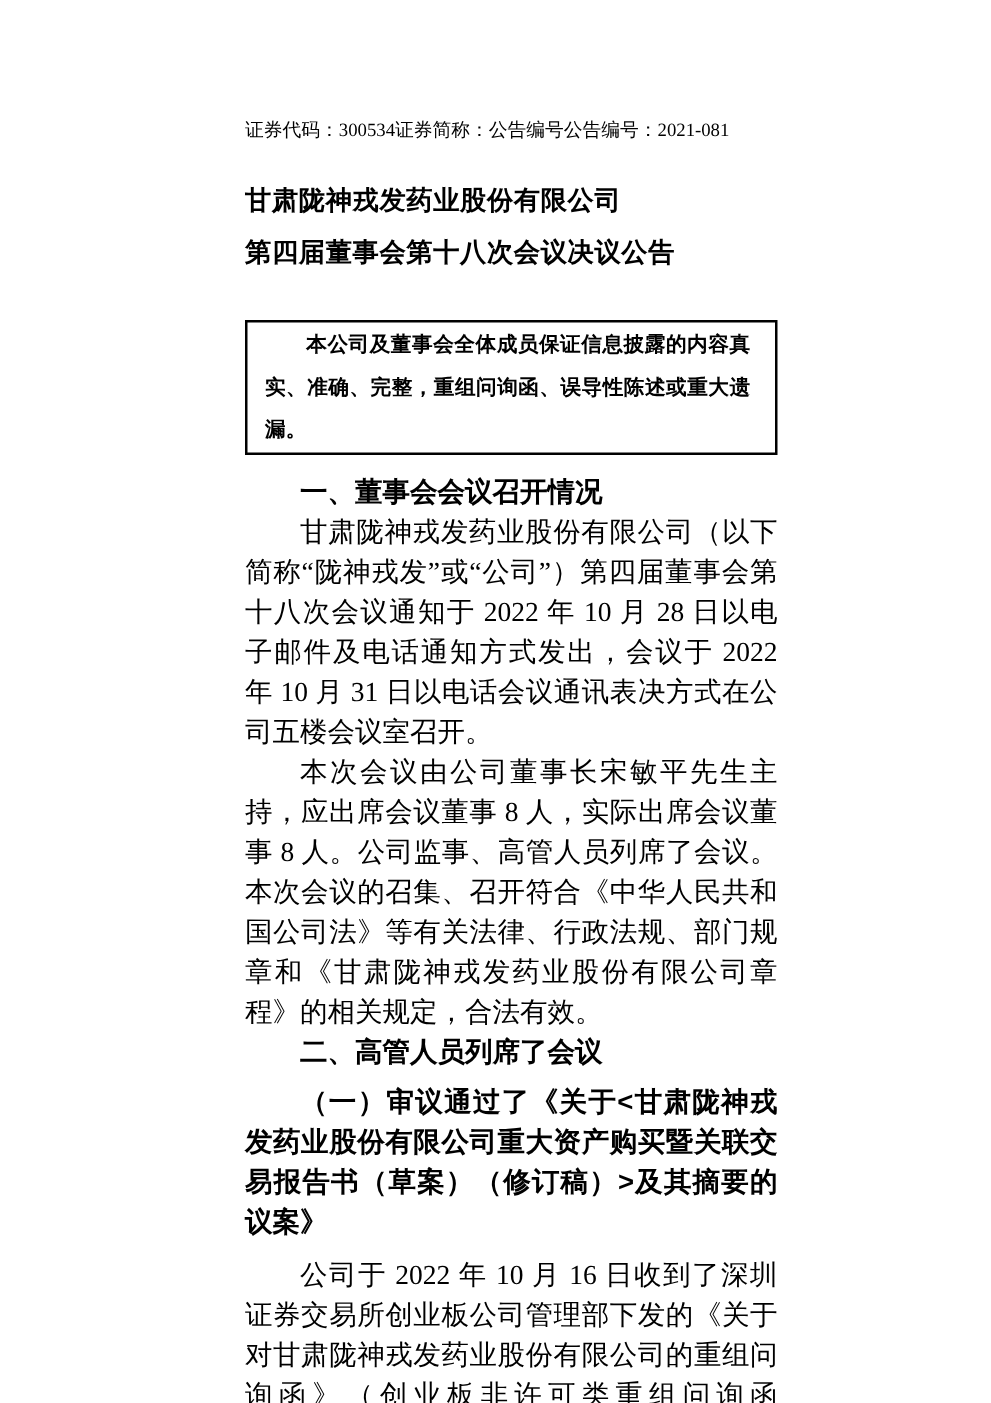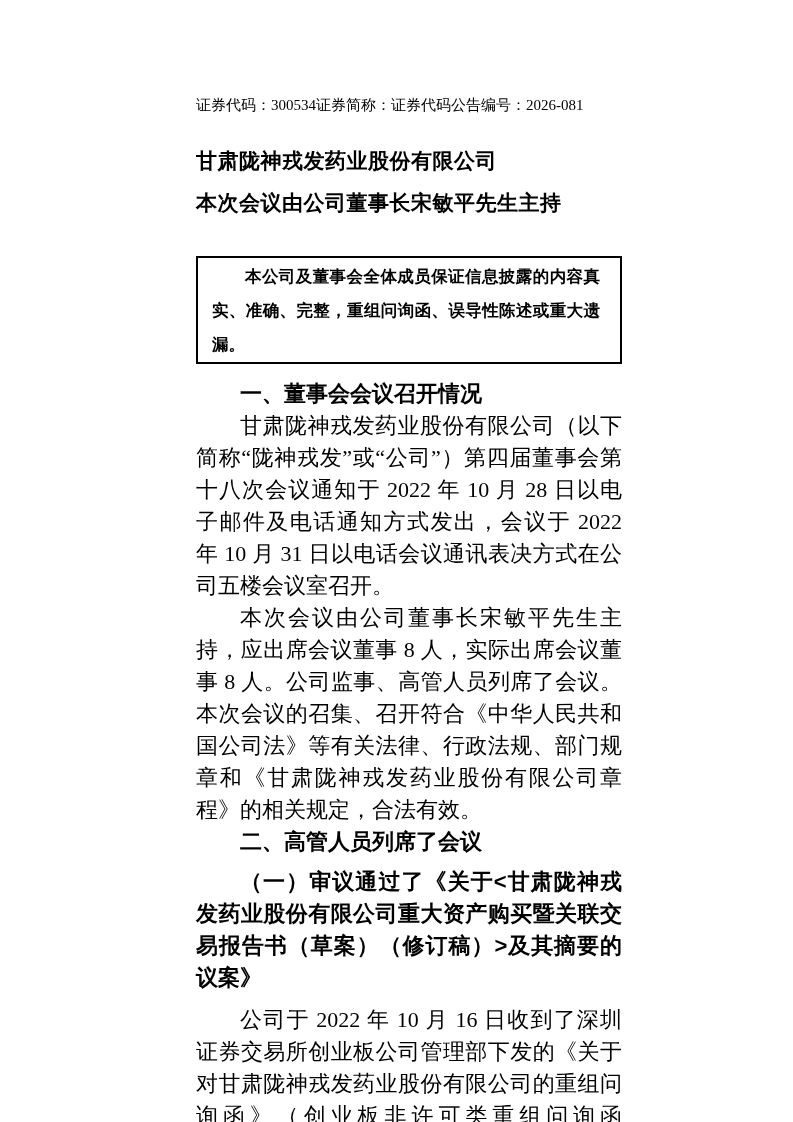--- a/index.html
+++ b/index.html
@@ -76,27 +76,27 @@
     margin-top: 10px;
   }
 </style>
 </head>
 <body>
 
 <div class="page">
 
   <div class="doc-header">
     <span>证券代码：300534</span>
-    <span>证券简称：证券代码</span>
-    <span>公告编号：2026-081</span>
+    <span>证券简称：公告编号</span>
+    <span>公告编号：2021-081</span>
   </div>
 
   <div class="doc-title">
     <div>甘肃陇神戎发药业股份有限公司</div>
-    <div>本次会议由公司董事长宋敏平先生主持</div>
+    <div>第四届董事会第十八次会议决议公告</div>
   </div>
 
   <div class="disclaimer-box">
     <p>本公司及董事会全体成员保证信息披露的内容真实、准确、完整，重组问询函、误导性陈述或重大遗漏。</p>
   </div>
 
   <div class="doc-body">
     <p class="heading">一、董事会会议召开情况</p>
     <p>甘肃陇神戎发药业股份有限公司（以下简称“陇神戎发”或“公司”）第四届董事会第十八次会议通知于 2022 年 10 月 28 日以电子邮件及电话通知方式发出，会议于 2022 年 10 月 31 日以电话会议通讯表决方式在公司五楼会议室召开。</p>
     <p>本次会议由公司董事长宋敏平先生主持，应出席会议董事 8 人，实际出席会议董事 8 人。公司监事、高管人员列席了会议。本次会议的召集、召开符合《中华人民共和国公司法》等有关法律、行政法规、部门规章和《甘肃陇神戎发药业股份有限公司章程》的相关规定，合法有效。</p>

